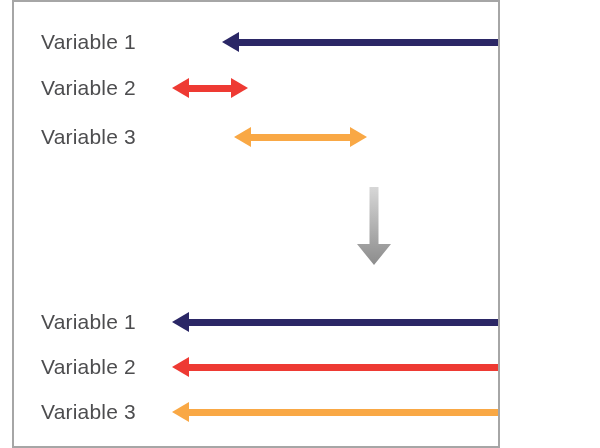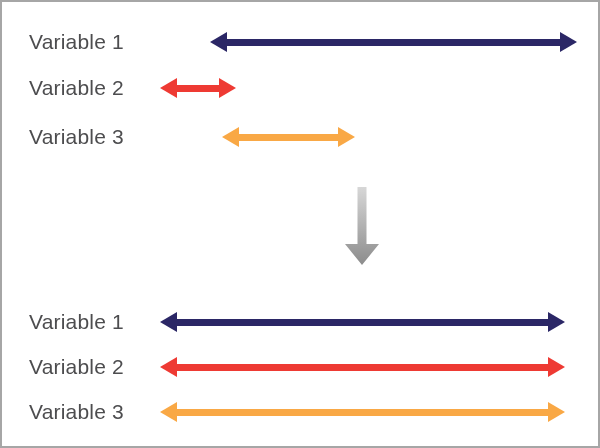--- a/index.html
+++ b/index.html
@@ -1,24 +1,25 @@
 <!DOCTYPE html>
 <html style="--navy: #2b2766; --red: #ee3a33; --orange: #f9a845; --gray-light: #d7d7d7; --gray-dark: #8c8c8c; --text: #4d4d4f; --border: #a6a6a6; --background: #ffffff;"><head>
 <meta charset="utf-8">
 <style>
   * { margin: 0; padding: 0; box-sizing: border-box; }
   html, body { background: #ffffff; }
   .figure {
     position: relative;
-    width: 600px;
+    width: 488px;
     height: 448px;
     background: var(--background, #fff);
     border: 2px solid var(--border, #a6a6a6);
     font-family: "Liberation Sans", sans-serif;
     overflow: hidden;
+    margin-left: 12px;
   }
   .vlabel {
     position: absolute;
     left: 27px;
     font-size: 21px;
     line-height: 26px;
     color: var(--text, #4d4d4f);
     letter-spacing: 0.2px;
     white-space: nowrap;
   }

